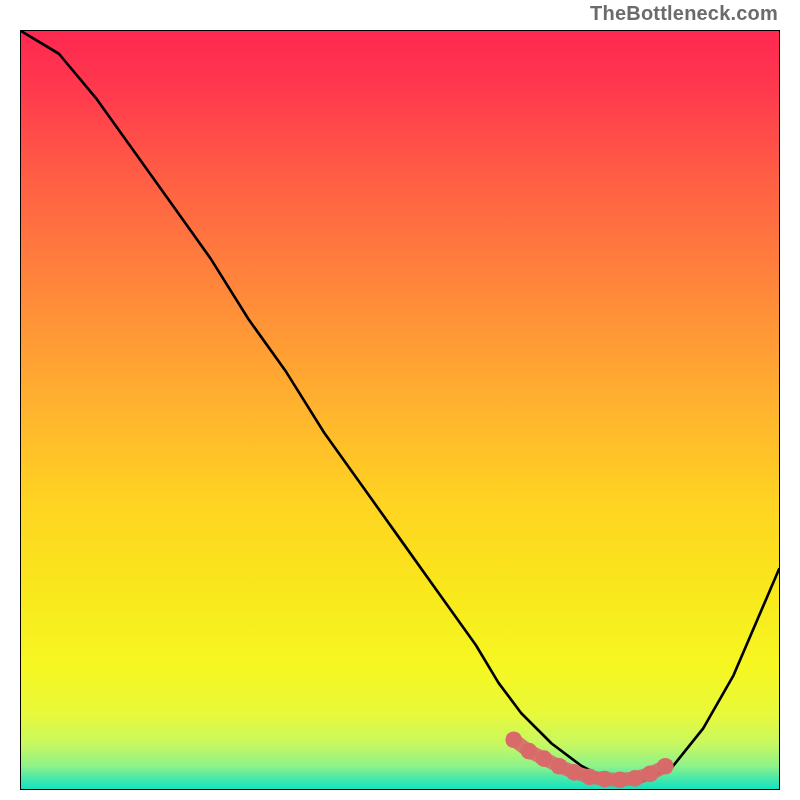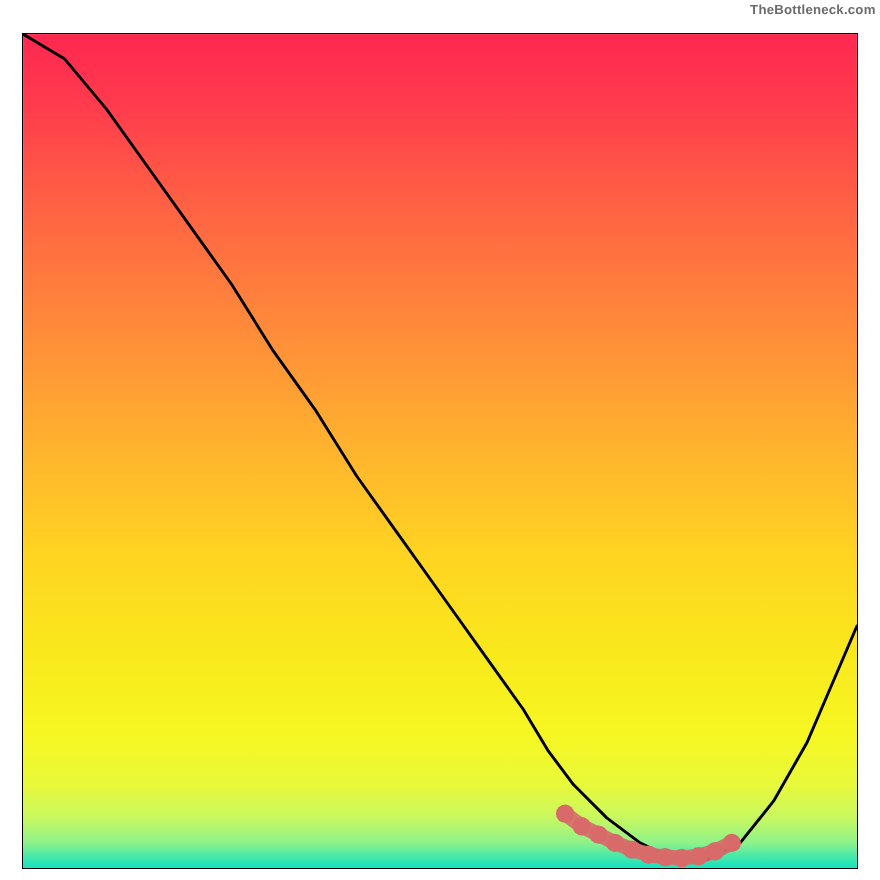--- a/index.html
+++ b/index.html
@@ -12,22 +12,22 @@
     font-family: Arial, Helvetica, sans-serif;
   }
   .wrap {
     position: relative;
     width: 800px;
     height: 800px;
   }
   .watermark {
     position: absolute;
     top: 2px;
-    right: 4px;
-    font-size: 12px;
+    right: 22px;
+    font-size: 20px;
     font-weight: 600;
     color: #6b6b6b;
     letter-spacing: 0.2px;
   }
   .plot-outer {
     position: absolute;
     left: 20px;
     top: 30px;
     width: 760px;
     height: 760px;

